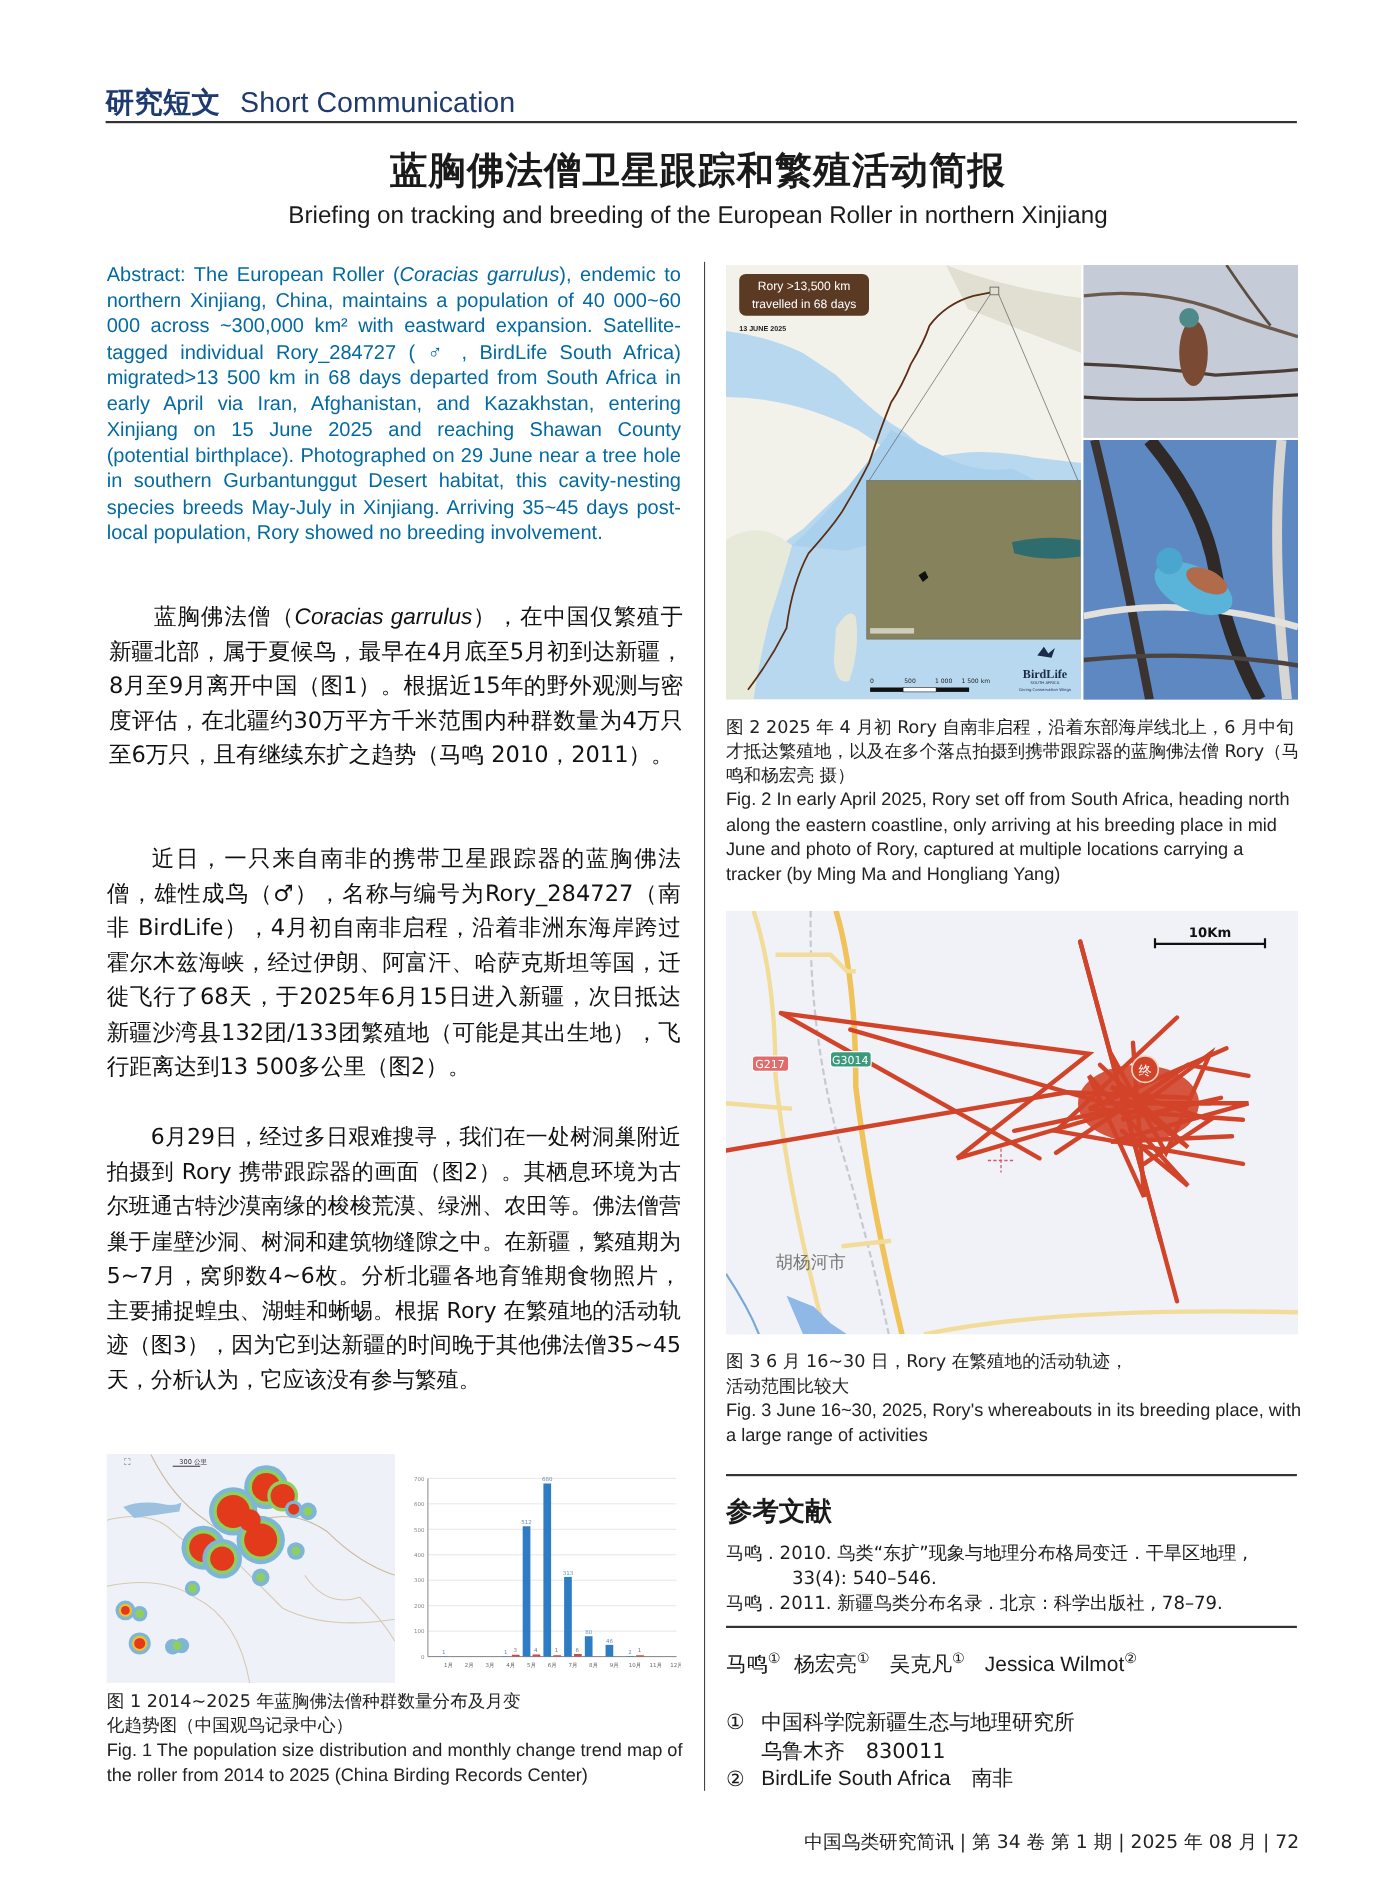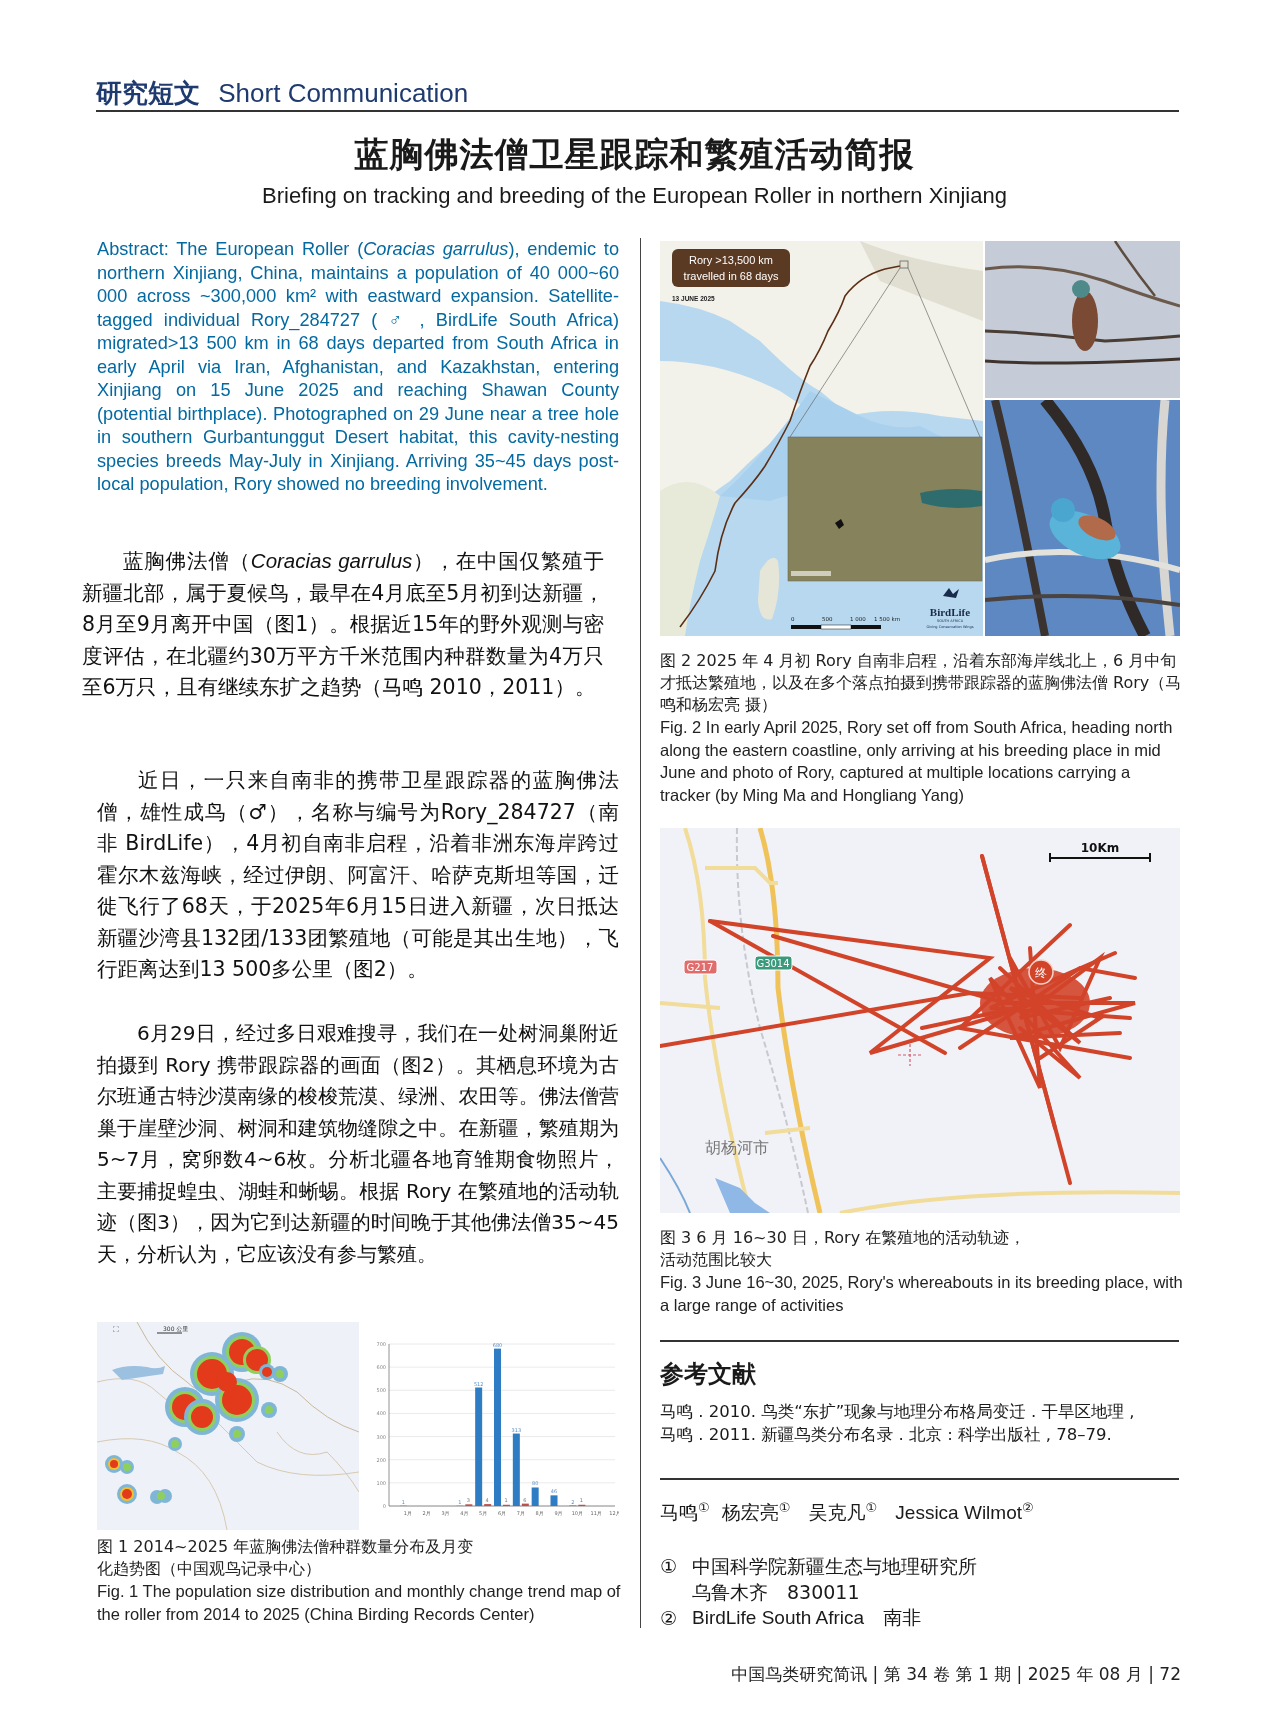--- a/index.html
+++ b/index.html
@@ -8,21 +8,21 @@
   .header .zh { font-weight: bold; margin-right: 10px; }
   .header .en { font-family: "Liberation Sans", sans-serif; }
   .header-rule { position: absolute; left: 96px; top: 110px; width: 1083px; height: 2px; background: #333; }
   .title-zh { position: absolute; top: 132px; left: 0; width: 1269px; text-align: center; font-size: 34px; font-weight: bold; letter-spacing: 1px; }
   .title-en { position: absolute; top: 183px; left: 0; width: 1269px; text-align: center; font-size: 22px; font-family: "Liberation Sans", sans-serif; }
   .left-col { position: absolute; left: 97px; top: 238px; width: 522px; }
   .abstract { font-family: Liberation Sans, sans-serif; font-size: 18.2px; line-height: 23.5px; text-align: justify; color: #0369a1; }
   .abstract b { font-weight: normal; }
   .abstract i { font-style: italic; }
   .body-zh { font-size: 20.5px; line-height: 31.5px; text-align: justify; color: #111; margin-top: 0; }
-  .p1 { position: absolute; left: 82px; top: 545px; width: 522px; }
+  .p1 { position: absolute; left: 99px; top: 545px; width: 522px; }
   .p2 { position: absolute; left: 97px; top: 765px; width: 522px; }
   .p3 { position: absolute; left: 97px; top: 1018px; width: 522px; font-size: 20px; }
   .indent { text-indent: 2em; }
   .divider-v { position: absolute; left: 640px; top: 238px; width: 1px; height: 1390px; background: #444; }
   .fig1 { position: absolute; left: 97px; top: 1322px; width: 522px; height: 208px; }
   .fig1-map { position: absolute; left: 0; top: 0; width: 262px; height: 208px; background: #eef1f7; overflow: hidden; }
   .fig1-chart { position: absolute; left: 268px; top: 0; width: 254px; height: 208px; background: #fff; }
   .caption { font-size: 16px; line-height: 22px; color: #222; }
   .caption .en { font-family: "Liberation Sans", sans-serif; font-size: 16.5px; line-height: 22.5px; }
   .fig1-cap { position: absolute; left: 97px; top: 1536px; width: 530px; }
@@ -312,20 +312,21 @@
 <div class="caption fig3-cap">
   <div>图 3   6 月 16~30 日，Rory 在繁殖地的活动轨迹，</div>
   <div>活动范围比较大</div>
   <div class="en">Fig. 3  June 16~30, 2025, Rory's whereabouts in its breeding place, with a large range of activities</div>
 </div>
 
 <div class="rule-r1"></div>
 <div class="refs-title">参考文献</div>
 <div class="refs">
   <div>马鸣 . 2010. 鸟类“东扩”现象与地理分布格局变迁 . 干旱区地理 ,</div>
+  <div class="cont">33(4): 540–546.</div>
   <div>马鸣 . 2011. 新疆鸟类分布名录 . 北京 : 科学出版社 , 78–79.</div>
 </div>
 <div class="rule-r2"></div>
 
 <div class="authors">
   <span>马鸣</span><sup>①</sup>&nbsp;
   <span>杨宏亮</span><sup>①</sup>&nbsp;&nbsp;
   <span>吴克凡</span><sup>①</sup>&nbsp;&nbsp;
   <span class="en">Jessica Wilmot</span><sup>②</sup>
 </div>

